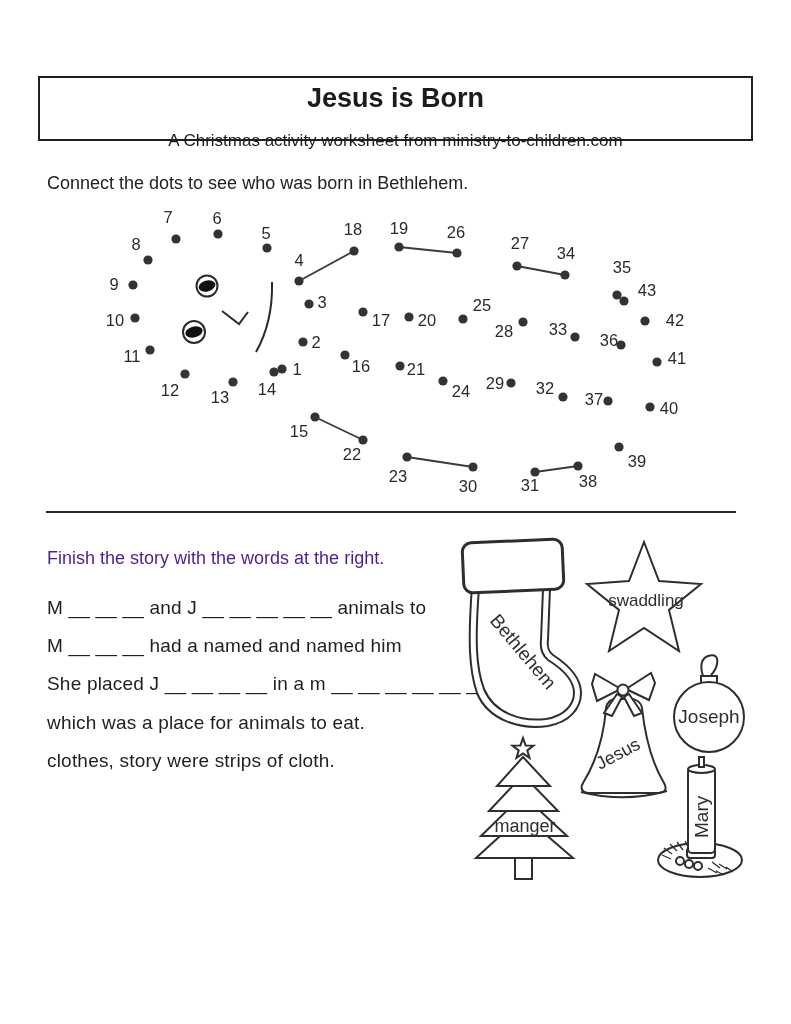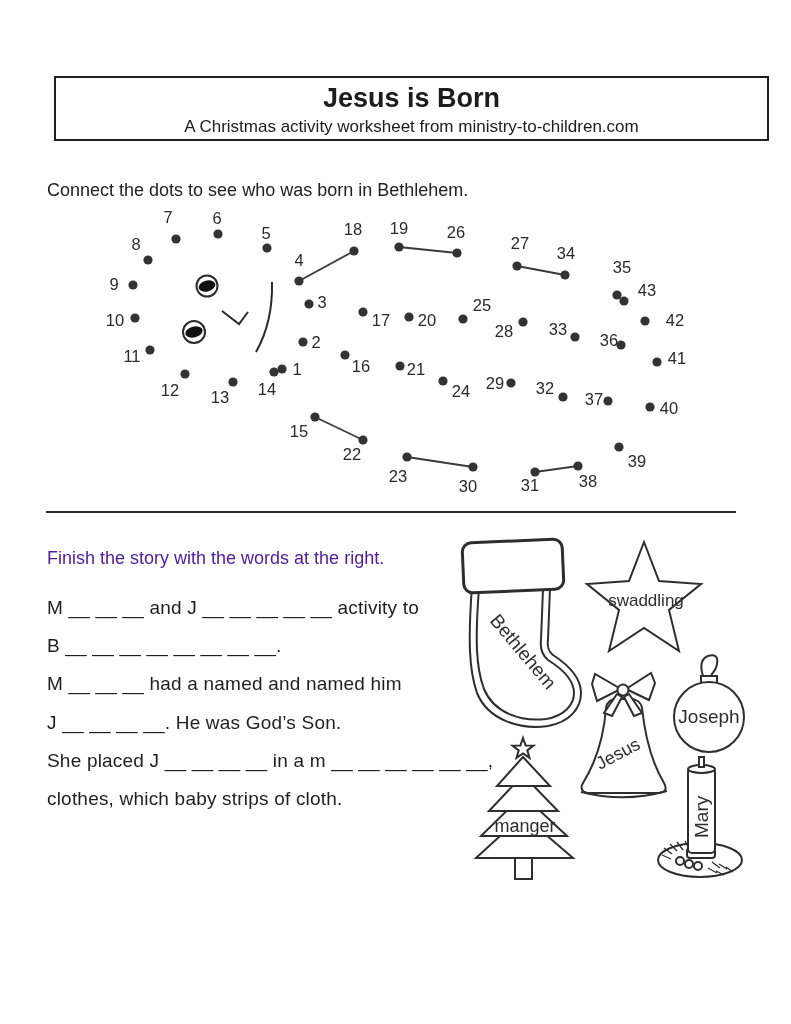--- a/index.html
+++ b/index.html
@@ -1,26 +1,26 @@
 <!DOCTYPE html>
 <html><head>
 <meta charset="utf-8">
 <style>
   html,body{margin:0;padding:0;}
   body{
     width:791px;height:1024px;position:relative;background:#ffffff;
     font-family:"Liberation Sans", sans-serif;color:#262626;overflow:hidden;
   }
   .header-box{
-    position:absolute;left:54px;top:76px;width:711px;height:61px;
+    position:absolute;left:38px;top:76px;width:711px;height:61px;
     border:2px solid #1f1f1f;text-align:center;background:#fff;
   }
   .title{font-size:27px;font-weight:bold;margin-top:5px;color:#1c1c1c;}
-  .subtitle{font-size:17px;margin-top:3px;color:#1c1c1c;}
-  .instruction1{position:absolute;left:47px;top:180px;font-size:18px;color:#222;}
+  .subtitle{font-size:17px;margin-top:17px;color:#1c1c1c;}
+  .instruction1{position:absolute;left:47px;top:173px;font-size:18px;color:#222;}
   .instruction2{position:absolute;left:47px;top:548px;font-size:18px;color:#4c1d95;}
   .svg-layer{position:absolute;left:0;top:0;width:791px;height:1024px;}
   .divider{position:absolute;left:46px;top:511px;width:690px;border-top:2.4px solid #2a2a2a;}
   .story{position:absolute;left:47px;top:593px;width:430px;font-size:19px;color:#1f1f1f;}
   .story .line{height:38.2px;line-height:30px;white-space:nowrap;letter-spacing:.2px;}
   svg text{font-family:"Liberation Sans", sans-serif;fill:#222;}
   svg .dotnum{font-size:16.5px;fill:#2a2a2a;}
   svg .word{fill:#2e2e2e;}
   .art{stroke:#2e2e2e;fill:#ffffff;}
   .artn{stroke:#2e2e2e;fill:none;}
@@ -142,26 +142,25 @@
       <text x="675" y="326" text-anchor="middle" class="dotnum">42</text>
       <text x="647" y="296" text-anchor="middle" class="dotnum">43</text>
     </g>
 </svg>
 
 <div class="divider"></div>
 
 <div class="instruction2">Finish the story with the words at the right.</div>
 
 <div class="story">
-  <div class="line">M __ __ __ and J __ __ __ __ __ activity to</div>
-  <div class="line">B __ __ __ __ __ __ __ __.</div>
+  <div class="line">M __ __ __ and J __ __ __ __ __ animals to</div>
   <div class="line">M __ __ __ had a named and named him</div>
-  <div class="line">J __ __ __ __. He was God’s Son.</div>
   <div class="line">She placed J __ __ __ __  in a m __ __ __ __ __ __,</div>
-  <div class="line">clothes, which baby strips of cloth.</div>
+  <div class="line">which was a place for animals to eat.</div>
+  <div class="line">clothes, story were strips of cloth.</div>
 </div>
 
 <svg class="svg-layer" viewBox="0 0 791 1024">
 
   <g stroke-width="2">
     <path class="art" d="M 472 586 C 468 640, 469 670, 477 693 C 488 720, 520 730, 548 726 C 570 722, 581 708, 581 693 C 581 679, 570 666, 553 655 C 549 652, 547 646, 548 640 L 550 588 Z"></path>
     <path class="artn" d="M 479 588 C 475 640, 476 668, 484 689 C 494 713, 521 722, 546 719 C 565 716, 574 704, 574 693 C 574 681, 564 670, 548 660 C 542 655, 540 648, 541 640 L 543 589"></path>
     <rect class="art" x="463" y="541" width="100" height="50" rx="9" stroke-width="3" transform="rotate(-2.5 513 566)"></rect>
     <text class="word" font-size="19" transform="translate(489,621) rotate(50)">Bethlehem</text>
   </g>

